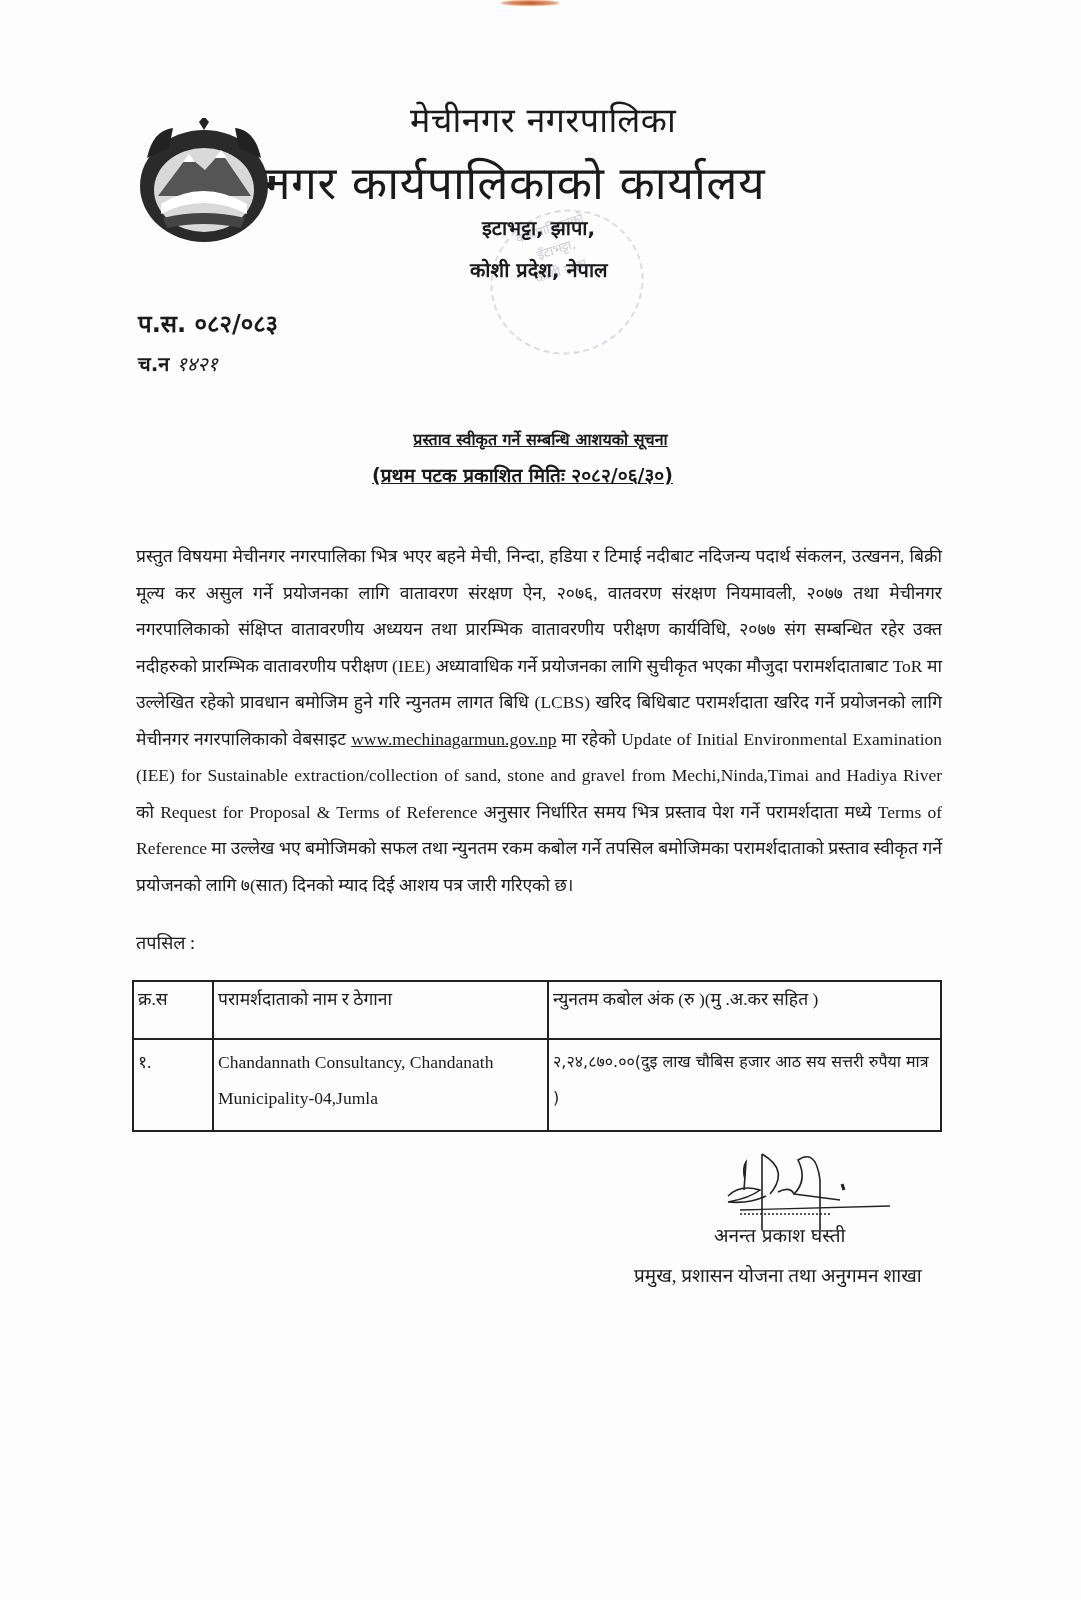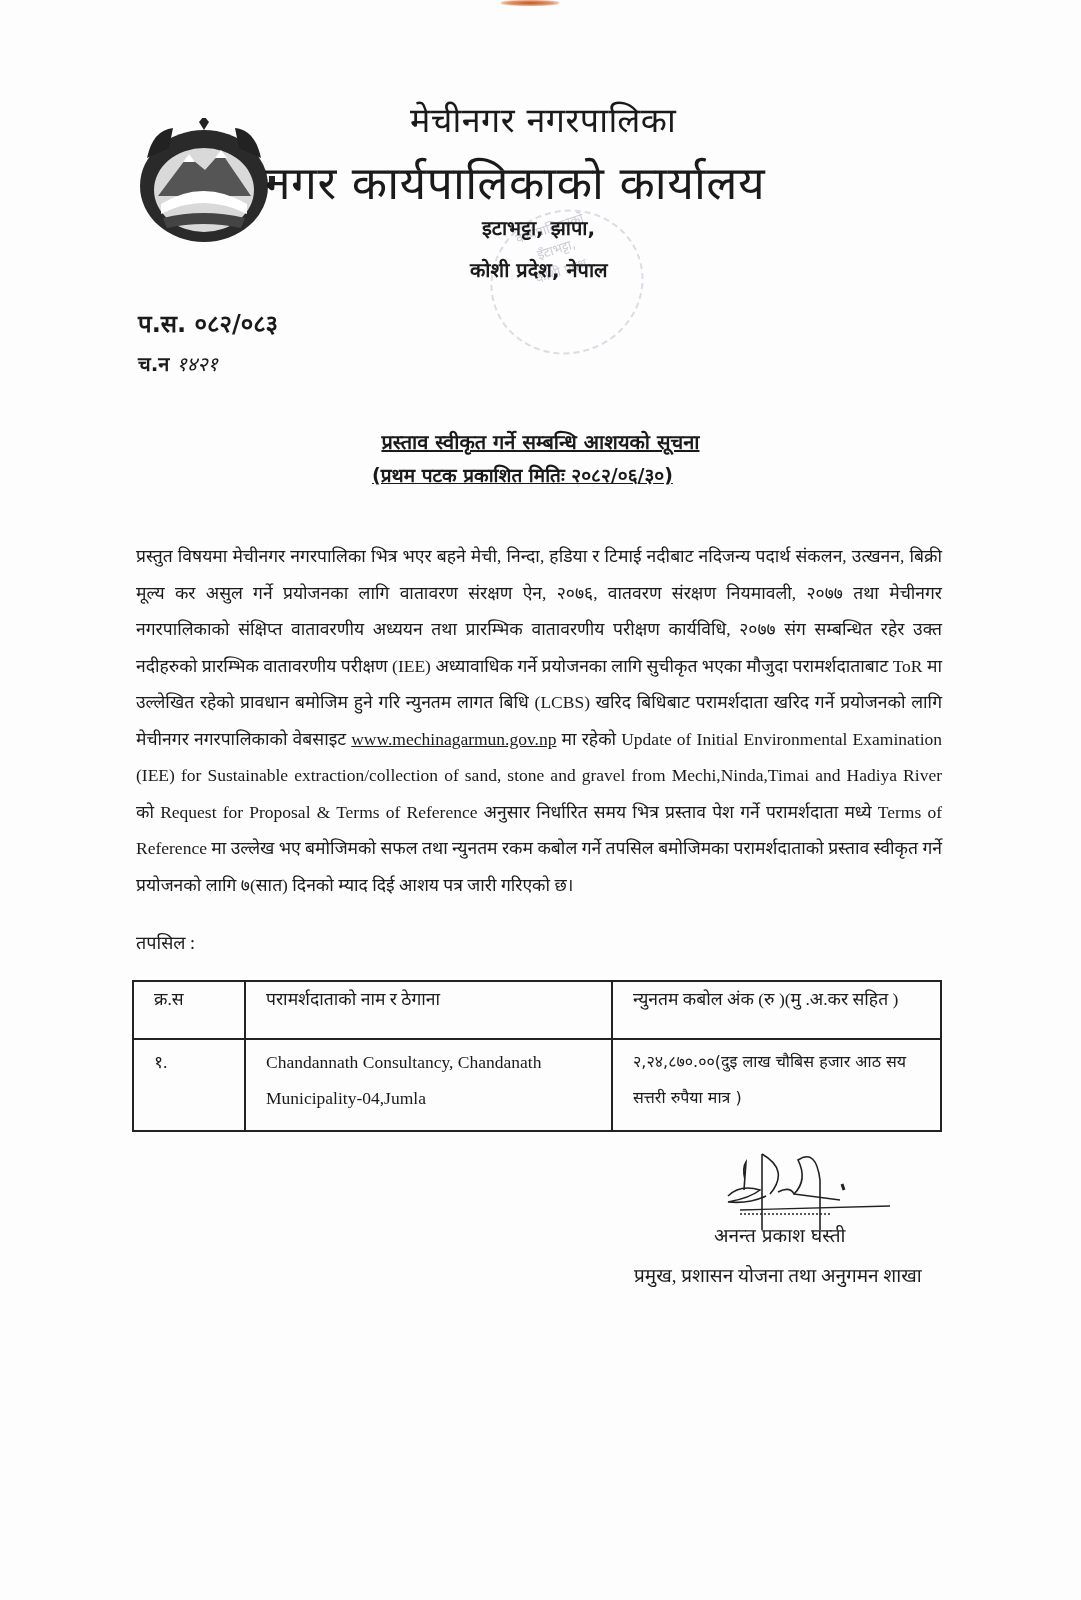--- a/index.html
+++ b/index.html
@@ -45,21 +45,21 @@
   }
   .dispatch-no {
     position: absolute; left: 138px; top: 350px; font-size: 20px; font-weight: 700;
     font-family: "DejaVu Sans", sans-serif;
   }
   .dispatch-no .hw {
     font-family: Liberation Mono, monospace; font-weight: 400; font-size: 20px; font-style: italic; margin-left: 0;
   }
   .title {
     position: absolute; left: 0; width: 1081px; text-align: center; top: 428px;
-    font-size: 20px; font-weight: 700; text-decoration: underline;
+    font-size: 16px; font-weight: 700; text-decoration: underline;
     font-family: "DejaVu Sans", sans-serif;
   }
   .subtitle {
     position: absolute; left: 0; width: 1045px; text-align: center; top: 462px;
     font-size: 19px; font-weight: 700; text-decoration: underline;
     font-family: "DejaVu Sans", sans-serif;
   }
   .body-text {
     position: absolute; left: 136px; top: 506px; width: 806px;
     font-size: 17.5px; line-height: 36.5px; text-align: justify;
@@ -69,21 +69,21 @@
   .body-text .link { text-decoration: underline; }
   .tapasil {
     position: absolute; left: 136px; top: 930px; font-size: 18px;
   }
   table.details {
     position: absolute; left: 132px; top: 980px; width: 810px;
     border-collapse: collapse; font-size: 17.5px;
   }
   table.details td, table.details th {
     border: 2px solid #222; vertical-align: top; text-align: left;
-    font-weight: 400; padding: 4px 20px;
+    font-weight: 400; padding: 4px 4px;
   }
   table.details th { height: 48px; }
   table.details td { height: 82px; line-height: 36px; }
   .col-sn { width: 70px; }
   .col-name { width: 325px; }
   .amount { font-weight: 700; font-family: "DejaVu Sans", sans-serif; font-size: 16px; }
   .signature {
     position: absolute; left: 720px; top: 1150px; width: 180px; height: 82px;
   }
   .signer-name {

